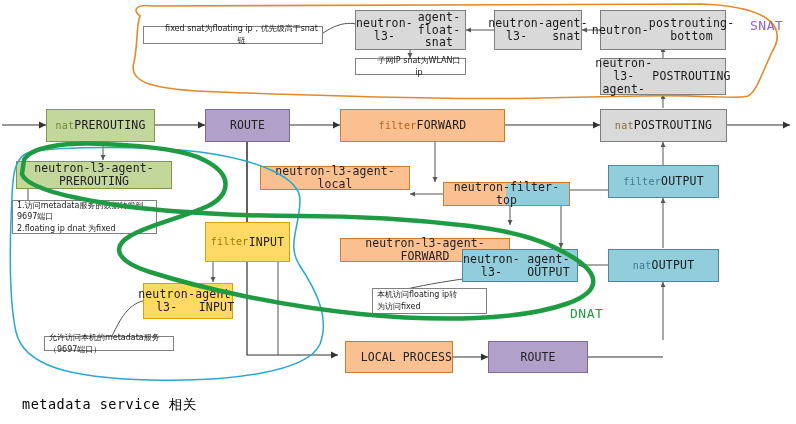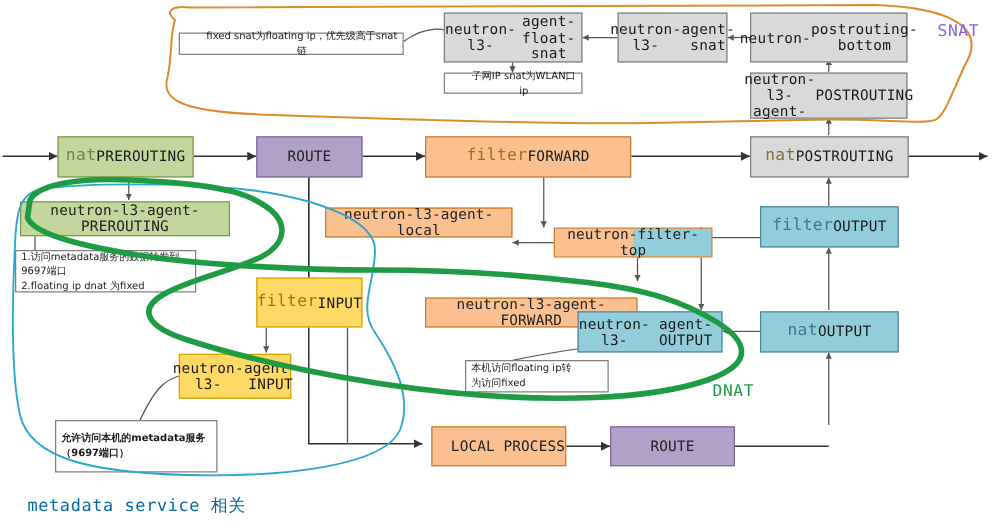--- a/index.html
+++ b/index.html
@@ -13,21 +13,21 @@
   #highlights{z-index:3}
 
   .node{
     position:absolute;z-index:2;box-sizing:border-box;
     border:1px solid #b91c1c;
     display:flex;flex-direction:row;align-items:center;justify-content:center;
     text-align:center;line-height:1.12;
     font-family:"DejaVu Sans Mono","Liberation Mono",monospace;
     color:#222222;
   }
-  .node .t1{font-size:13px;letter-spacing:.3px;}
+  .node .t1{font-size:10px;letter-spacing:.3px;}
   .node .t2{font-size:11.5px;letter-spacing:.2px;color:#1a1a1a;}
   .node .one{font-size:11.5px;letter-spacing:.1px;}
 
   .green{background:#c3d69b;border-color:#7f9a4e;}
   .green .t1{color:#6e8b3d;}
   .purple{background:#b1a0c7;border-color:#7b6aa0;}
   .orange{background:#fac090;border-color:#c87d32;}
   .orange .t1{color:#b5651d;}
   .grey{background:#d9d9d9;border-color:#7f7f7f;}
   .grey .t1{color:#8a6d3b;}
@@ -49,21 +49,21 @@
   }
   .note.center{align-items:center;text-align:center;padding-left:21px;}
 
   .caplabel{
     position:absolute;z-index:4;
     font-family:"DejaVu Sans Mono","Liberation Mono",monospace;
     font-size:13px;letter-spacing:.5px;white-space:nowrap;
   }
   .cap-snat{color:#8b5cf6;}
   .cap-dnat{color:#1f9c43;}
-  .cap-meta{color:#0369a1;font-size:13.5px;}
+  .cap-meta{color:#000000;font-size:13.5px;}
 </style>
 </head>
 <body>
 
 <div id="stage">
 
   <svg class="layer" id="wires" viewBox="0 0 796 424">
     <defs>
       <marker id="ah" markerWidth="7" markerHeight="7" refX="6" refY="3" orient="auto">
         <path d="M0,0 L6,3 L0,6 z" fill="#333"></path>
@@ -170,21 +170,21 @@
   <div class="node orange" style="left:340px;top:109px;width:165px;height:33px;">
     <span class="t1">filter</span>
     <span class="t2">FORWARD</span>
   </div>
 
   <div class="node grey" style="left:600px;top:109px;width:127px;height:33px;">
     <span class="t1">nat</span>
     <span class="t2">POSTROUTING</span>
   </div>
 
-  <div class="node green" style="left:16px;top:161px;width:168px;height:28px;">
+  <div class="node green" style="left:16px;top:161px;width:156px;height:28px;">
     <span class="one">neutron-l3-agent-PREROUTING</span>
   </div>
 
   <div class="node orange" style="left:260px;top:166px;width:150px;height:24px;">
     <span class="one">neutron-l3-agent-local</span>
   </div>
 
   <div class="node split" style="left:443px;top:182px;width:127px;height:24px;">
     <span class="one">neutron-filter-top</span>
   </div>
@@ -233,21 +233,21 @@
   <div class="note center" style="left:355px;top:58px;width:111px;height:17px;">
     <span>子网IP snat为WLAN口ip</span>
   </div>
 
   <div class="note" style="left:12px;top:200px;width:145px;height:34px;">
     <span>1.访问metadata服务的数据转发到</span>
     <span>9697端口</span>
     <span>2.floating ip dnat 为fixed</span>
   </div>
 
-  <div class="note" style="left:44px;top:336px;width:130px;height:42px;font-weight:bold;">
+  <div class="note" style="left:44px;top:336px;width:130px;height:15px;">
     <span>允许访问本机的metadata服务</span>
     <span>（9697端口）</span>
   </div>
 
   <div class="note" style="left:372px;top:288px;width:115px;height:26px;">
     <span>本机访问floating ip转</span>
     <span>为访问fixed</span>
   </div>
 
   <svg class="layer" id="highlights" viewBox="0 0 796 424">

